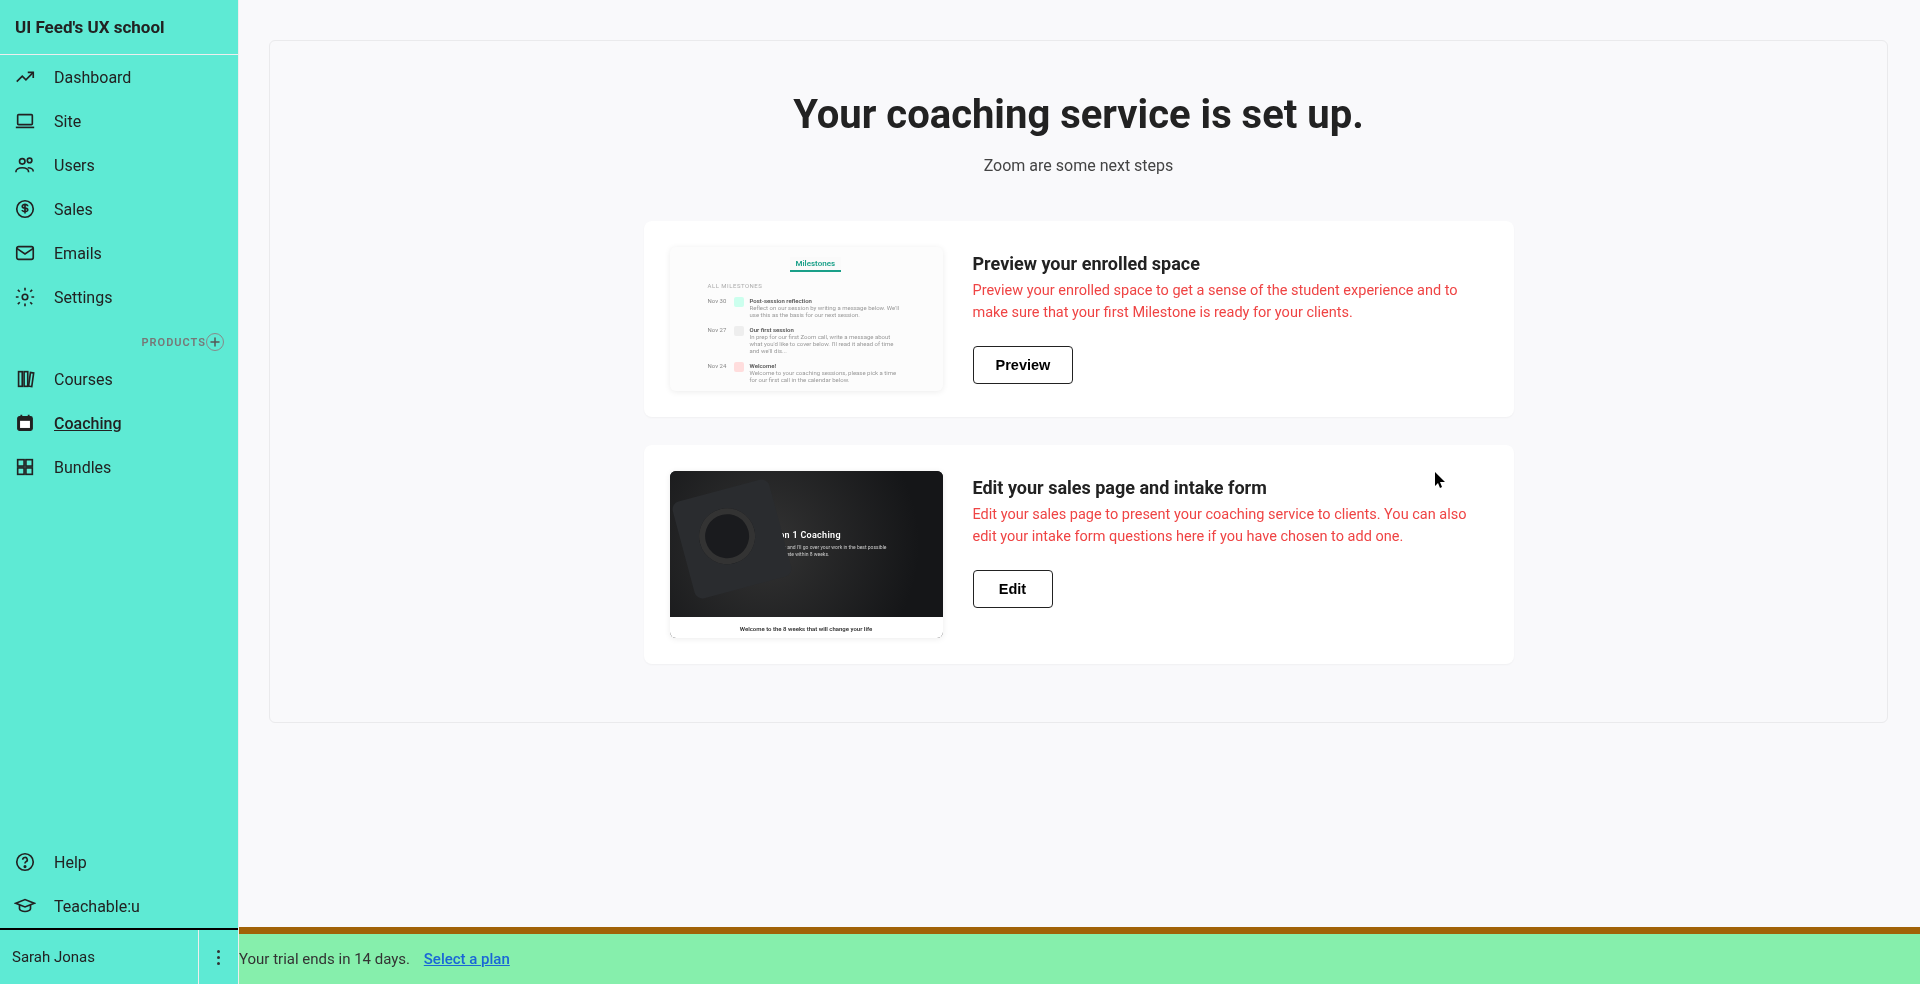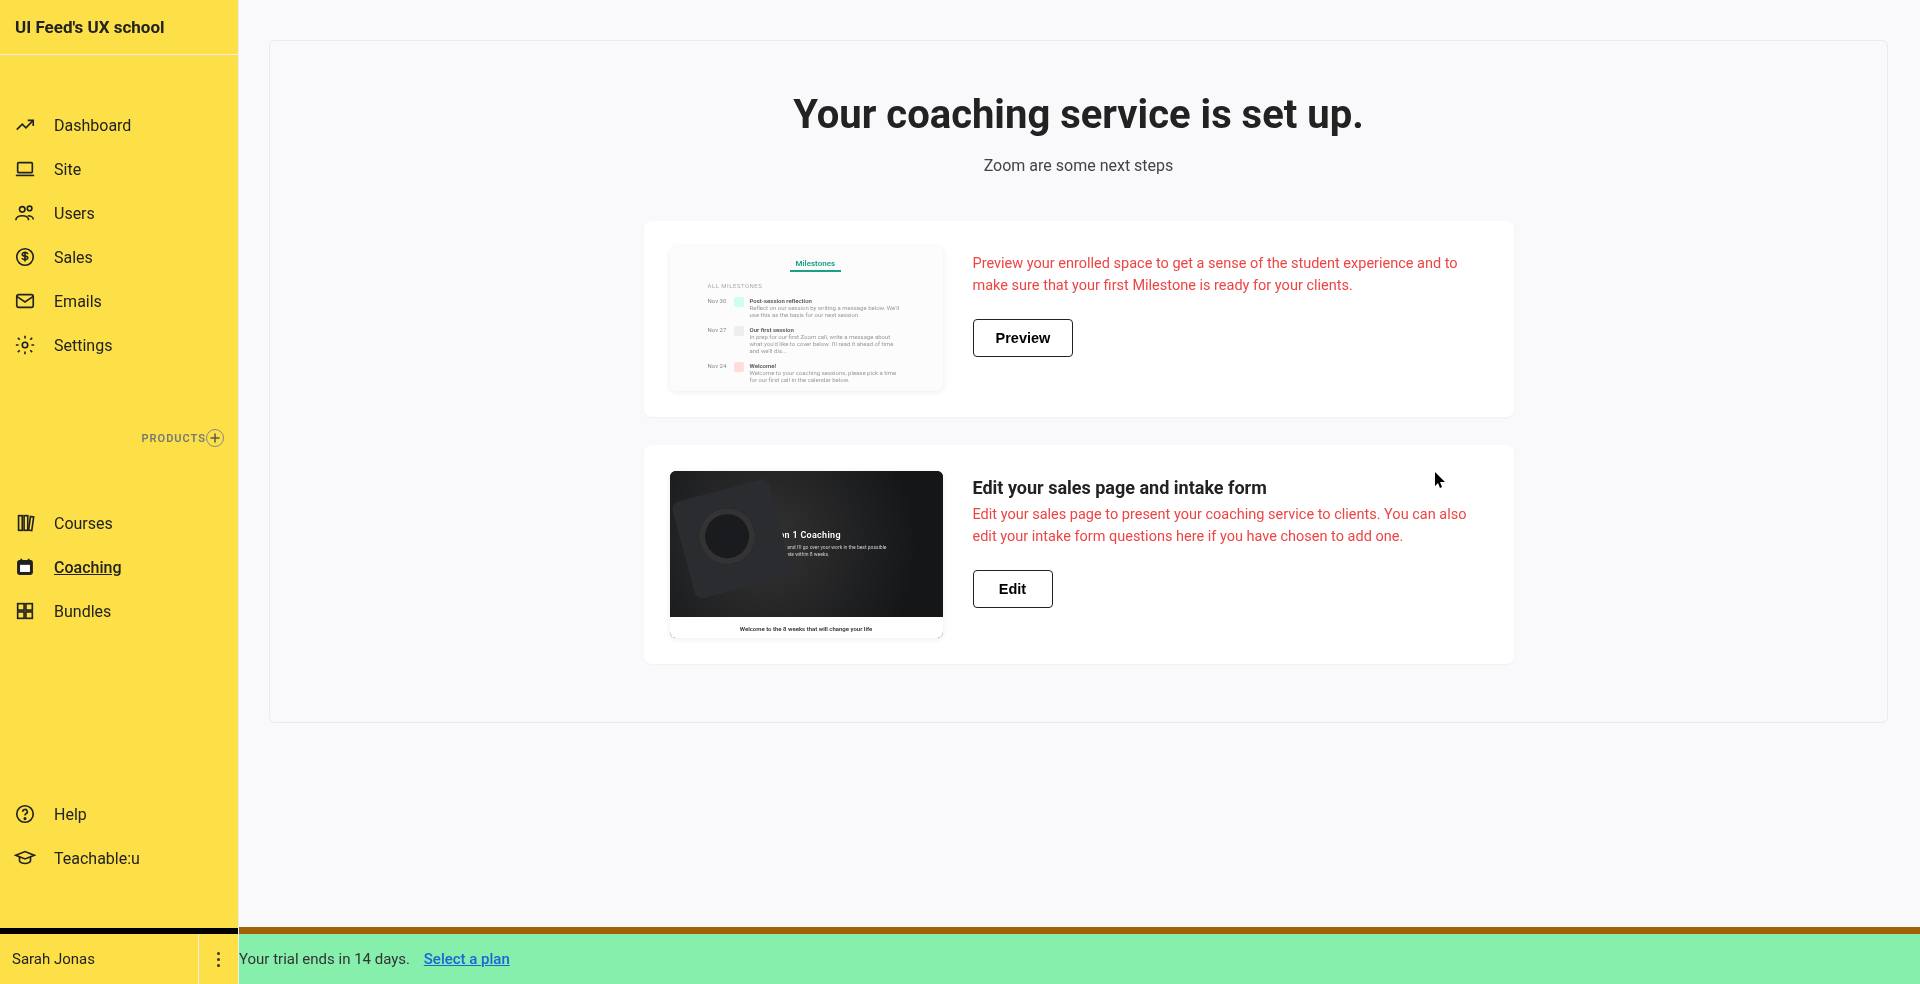--- a/index.html
+++ b/index.html
@@ -11,26 +11,25 @@
       background: #fff;
     }
     .app {
       display: flex;
       height: 100vh;
       width: 100%;
     }
     
     .sidebar {
       width: 239px;
-      background: #fde047;
+      background: #5eead4;
       display: flex;
       flex-direction: column;
       border-right: 1px solid #eee;
       flex-shrink: 0;
-      gap: 48px;
     }
     .sidebar-header {
       padding: 17px 15px;
       font-size: 17px;
       font-weight: 700;
       border-bottom: 1px solid #eee;
     }
     .nav { display: flex; flex-direction: column; }
     .nav-item {
       display: flex;
@@ -62,21 +61,21 @@
       border-radius: 50%;
       display: flex; align-items: center; justify-content: center;
       font-size: 14px; line-height: 1; color: #555; cursor: pointer;
     }
     .sidebar-spacer { flex: 1; }
     .sidebar-bottom { display: flex; flex-direction: column; }
     .sidebar-footer {
       display: flex;
       align-items: center;
       justify-content: space-between;
-      border-top: 6px solid #000000;
+      border-top: 2px solid #000000;
       padding: 0;
       height: 56px;
     }
     .sidebar-user {
       flex: 1;
       padding: 0 12px;
       font-size: 15px;
       color: #222;
       display: flex;
       align-items: center;
@@ -389,20 +388,21 @@
               <span class="ic"></span>
               <span class="txt"><span class="hl">Our first session</span><br><span class="sub">In prep for our first Zoom call, write a message about what you'd like to cover below. I'll read it ahead of time and we'll dis...</span></span>
             </div>
             <div class="thumb1-row">
               <span class="d">Nov 24</span>
               <span class="ic red"></span>
               <span class="txt"><span class="hl">Welcome!</span><br><span class="sub">Welcome to your coaching sessions, please pick a time for our first call in the calendar below.</span></span>
             </div>
           </div>
           <div class="card-body">
+            <h3 class="card-title">Preview your enrolled space</h3>
             <p class="card-desc">Preview your enrolled space to get a sense of the student experience and to make sure that your first Milestone is ready for your clients.</p>
             <button class="btn-outline">Preview</button>
           </div>
         </section>
 
         <section class="card" style="position:relative;">
           <div class="card-image thumb2">
             <div class="thumb2-hero">
               <div class="cam"></div>
               <div class="t1">1 on 1 Coaching</div>

